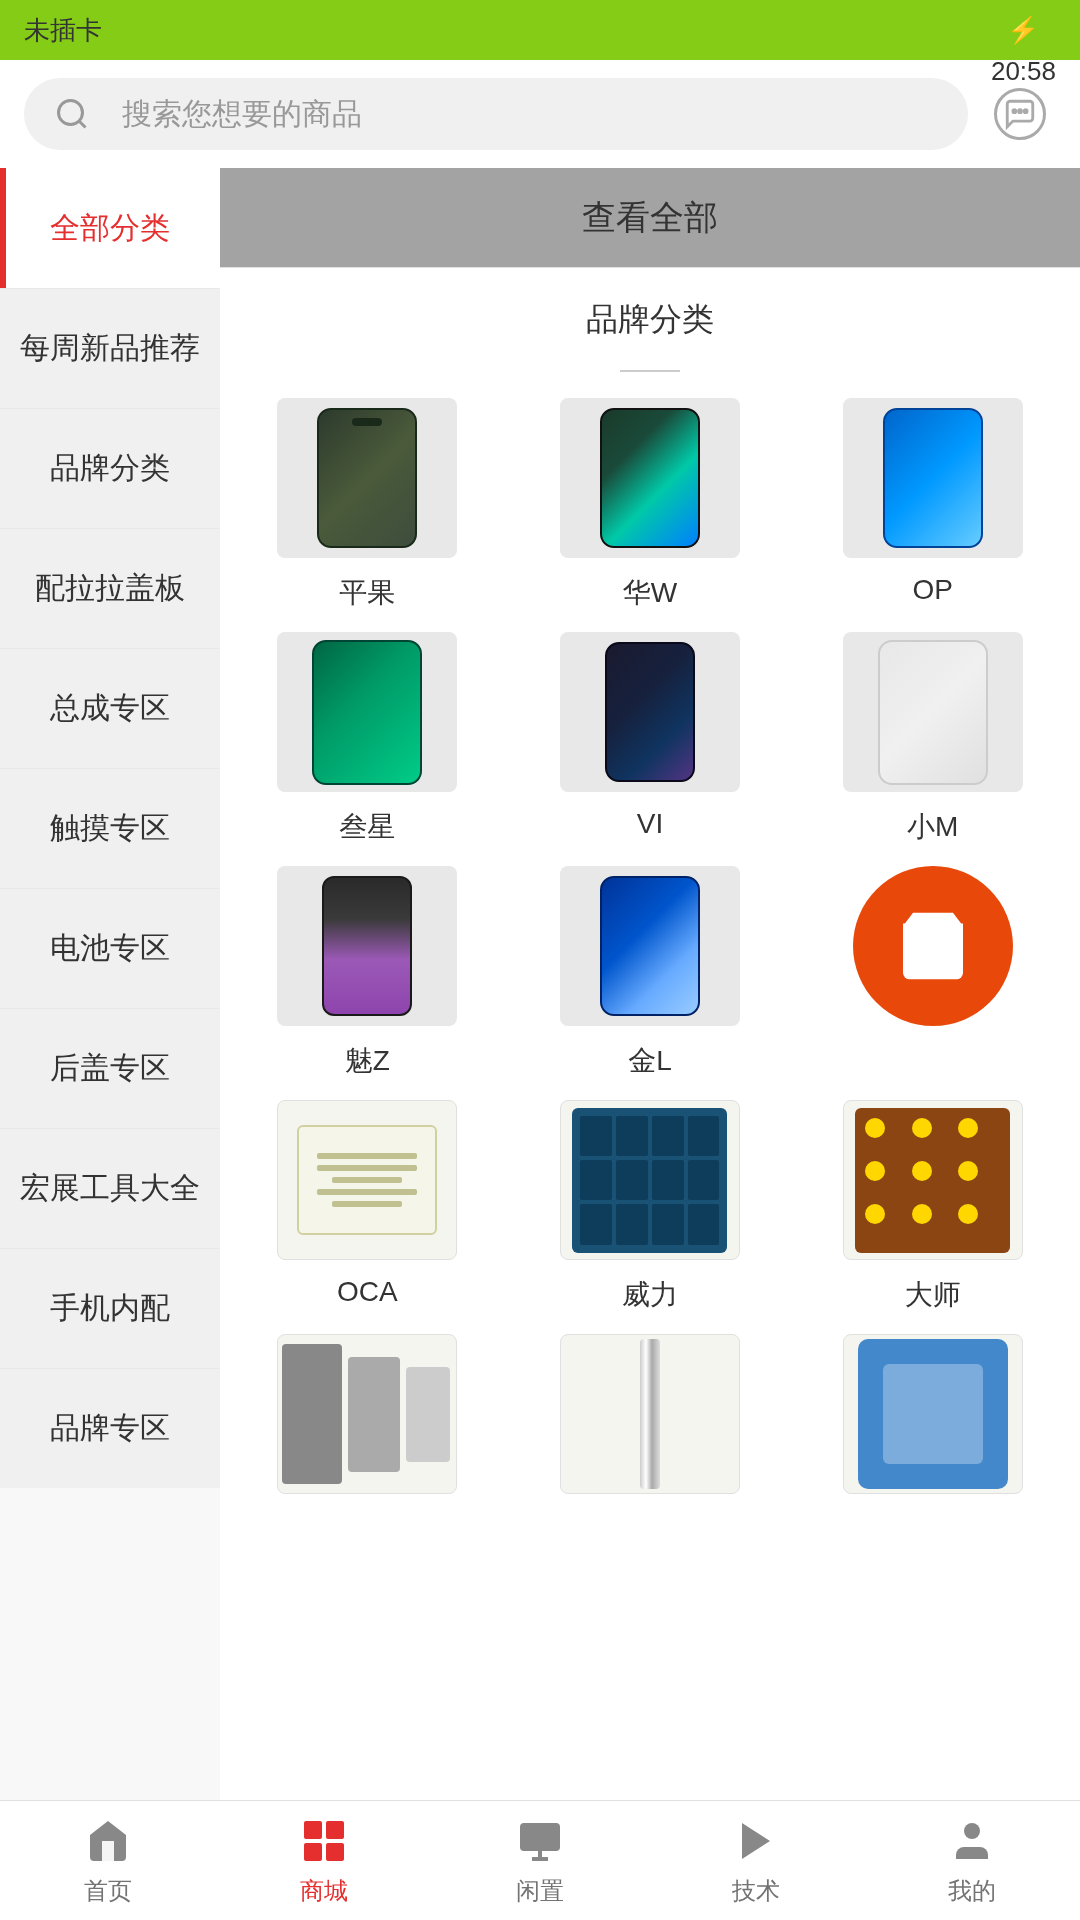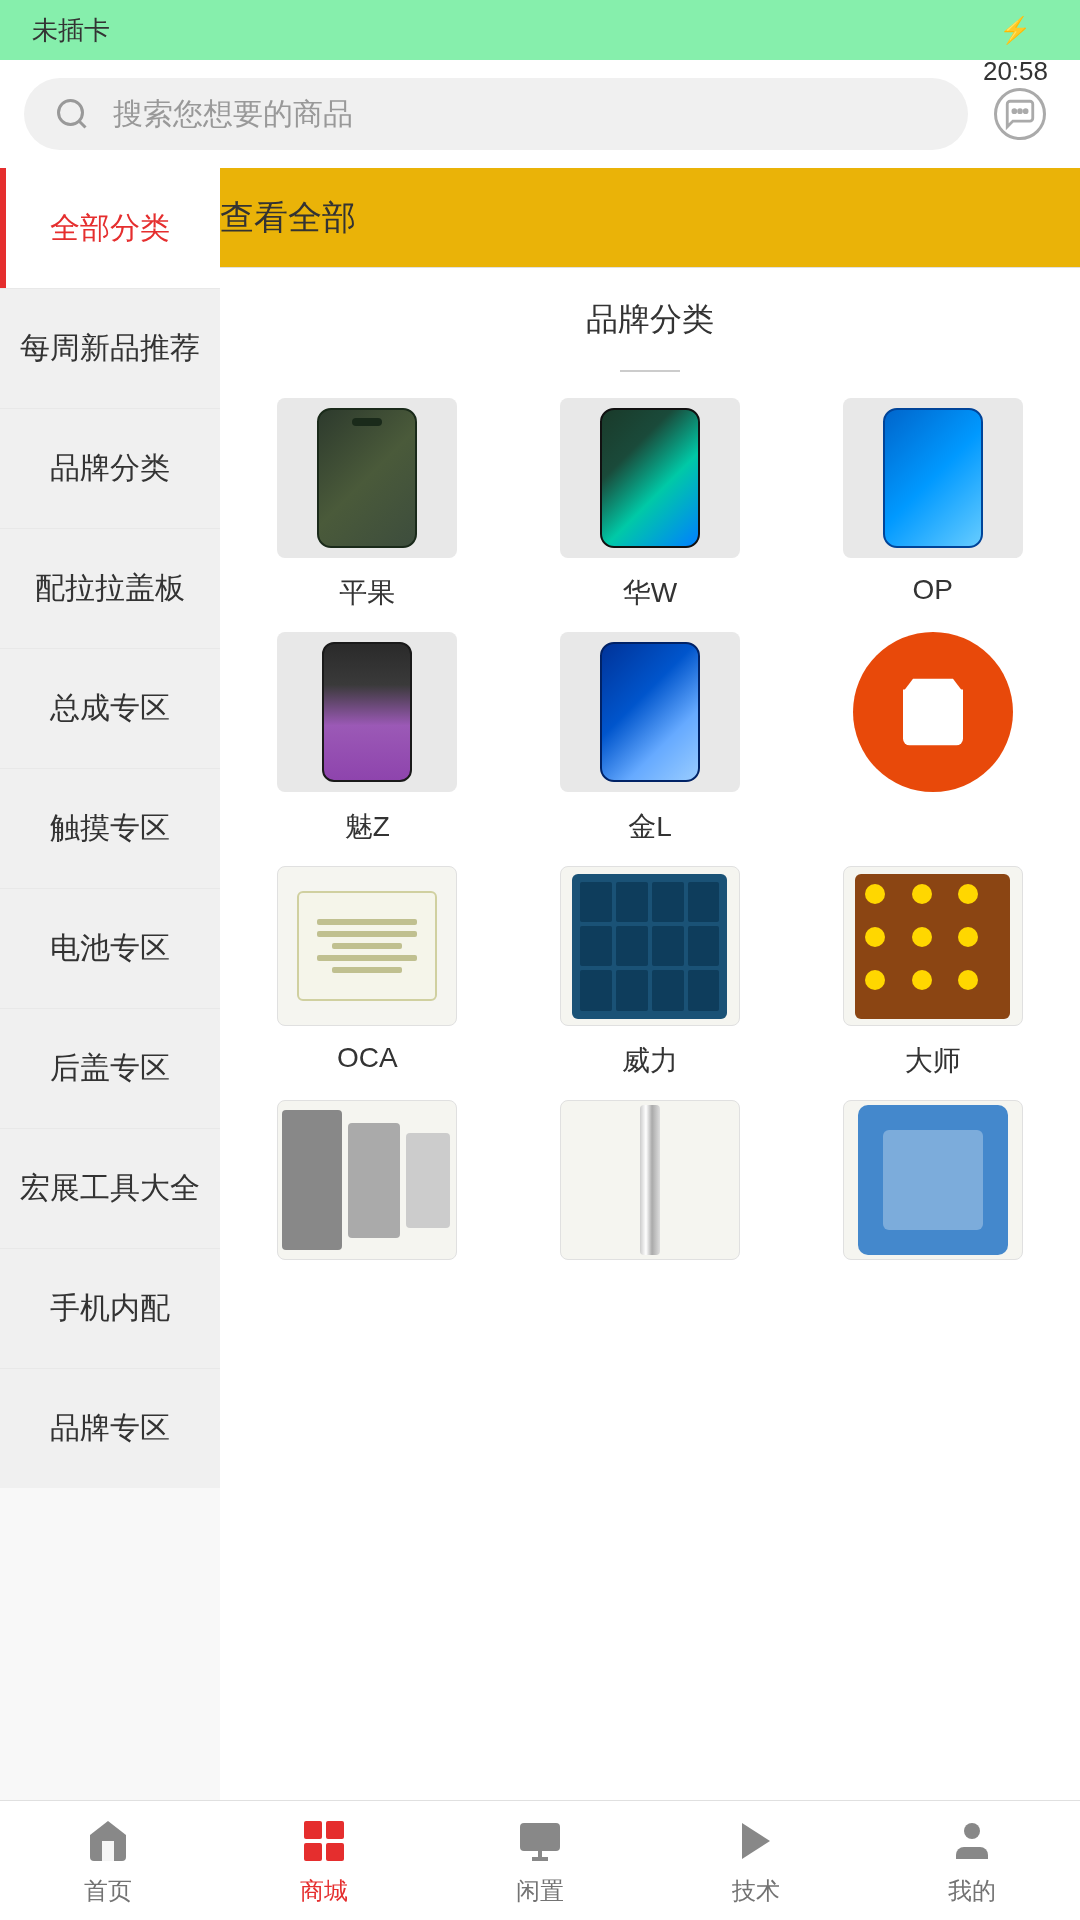--- a/index.html
+++ b/index.html
@@ -10,25 +10,25 @@
       background: #f5f5f5;
       font-family: -apple-system, 'PingFang SC', 'Microsoft YaHei', sans-serif;
       position: relative;
       overflow-x: hidden;
     }
 
     
     .status-bar {
       width: 100%;
       height: 60px;
-      background: #86efac;
+      background: #84cc16;
       display: flex;
       align-items: center;
       justify-content: space-between;
-      padding: 0 32px;
+      padding: 0 24px;
     }
     .status-left {
       font-size: 26px;
       color: #333;
     }
     .status-right {
       font-size: 26px;
       color: #333;
       display: flex;
       align-items: center;
@@ -46,21 +46,21 @@
       gap: 16px;
     }
     .search-input-wrap {
       flex: 1;
       background: #f0f0f0;
       border-radius: 40px;
       height: 72px;
       display: flex;
       align-items: center;
       padding: 0 30px;
-      gap: 23px;
+      gap: 32px;
     }
     .search-icon-svg {
       width: 36px;
       height: 36px;
       color: #999;
     }
     .search-placeholder {
       font-size: 30px;
       color: #999;
     }
@@ -131,23 +131,24 @@
     .content {
       flex: 1;
       background: #fff;
       padding: 0;
     }
 
     
     .view-all-btn {
       width: 100%;
       height: 100px;
-      background: #eab308;
-      display: flex;
-      align-items: center;
+      background: #a3a3a3;
+      display: flex;
+      align-items: center;
+      justify-content: center;
       font-size: 34px;
       color: #333;
       cursor: pointer;
       border-bottom: 1px solid #e0e0e0;
     }
 
     
     .brand-section {
       padding: 0 20px;
     }
@@ -526,20 +527,40 @@
           <span class="brand-name">华W</span>
         </div>
         <div class="brand-item">
           <div class="brand-img">
             <div class="phone-op"></div>
           </div>
           <span class="brand-name">OP</span>
         </div>
       </div>
 
+      <div class="brand-grid">
+        <div class="brand-item">
+          <div class="brand-img">
+            <div class="phone-samsung"></div>
+          </div>
+          <span class="brand-name">叁星</span>
+        </div>
+        <div class="brand-item">
+          <div class="brand-img">
+            <div class="phone-vi"></div>
+          </div>
+          <span class="brand-name">VI</span>
+        </div>
+        <div class="brand-item">
+          <div class="brand-img">
+            <div class="phone-xiaom"></div>
+          </div>
+          <span class="brand-name">小M</span>
+        </div>
+      </div>
 
       <div class="brand-grid">
         <div class="brand-item">
           <div class="brand-img">
             <div class="phone-meizu"></div>
           </div>
           <span class="brand-name">魅Z</span>
         </div>
         <div class="brand-item">
           <div class="brand-img">

